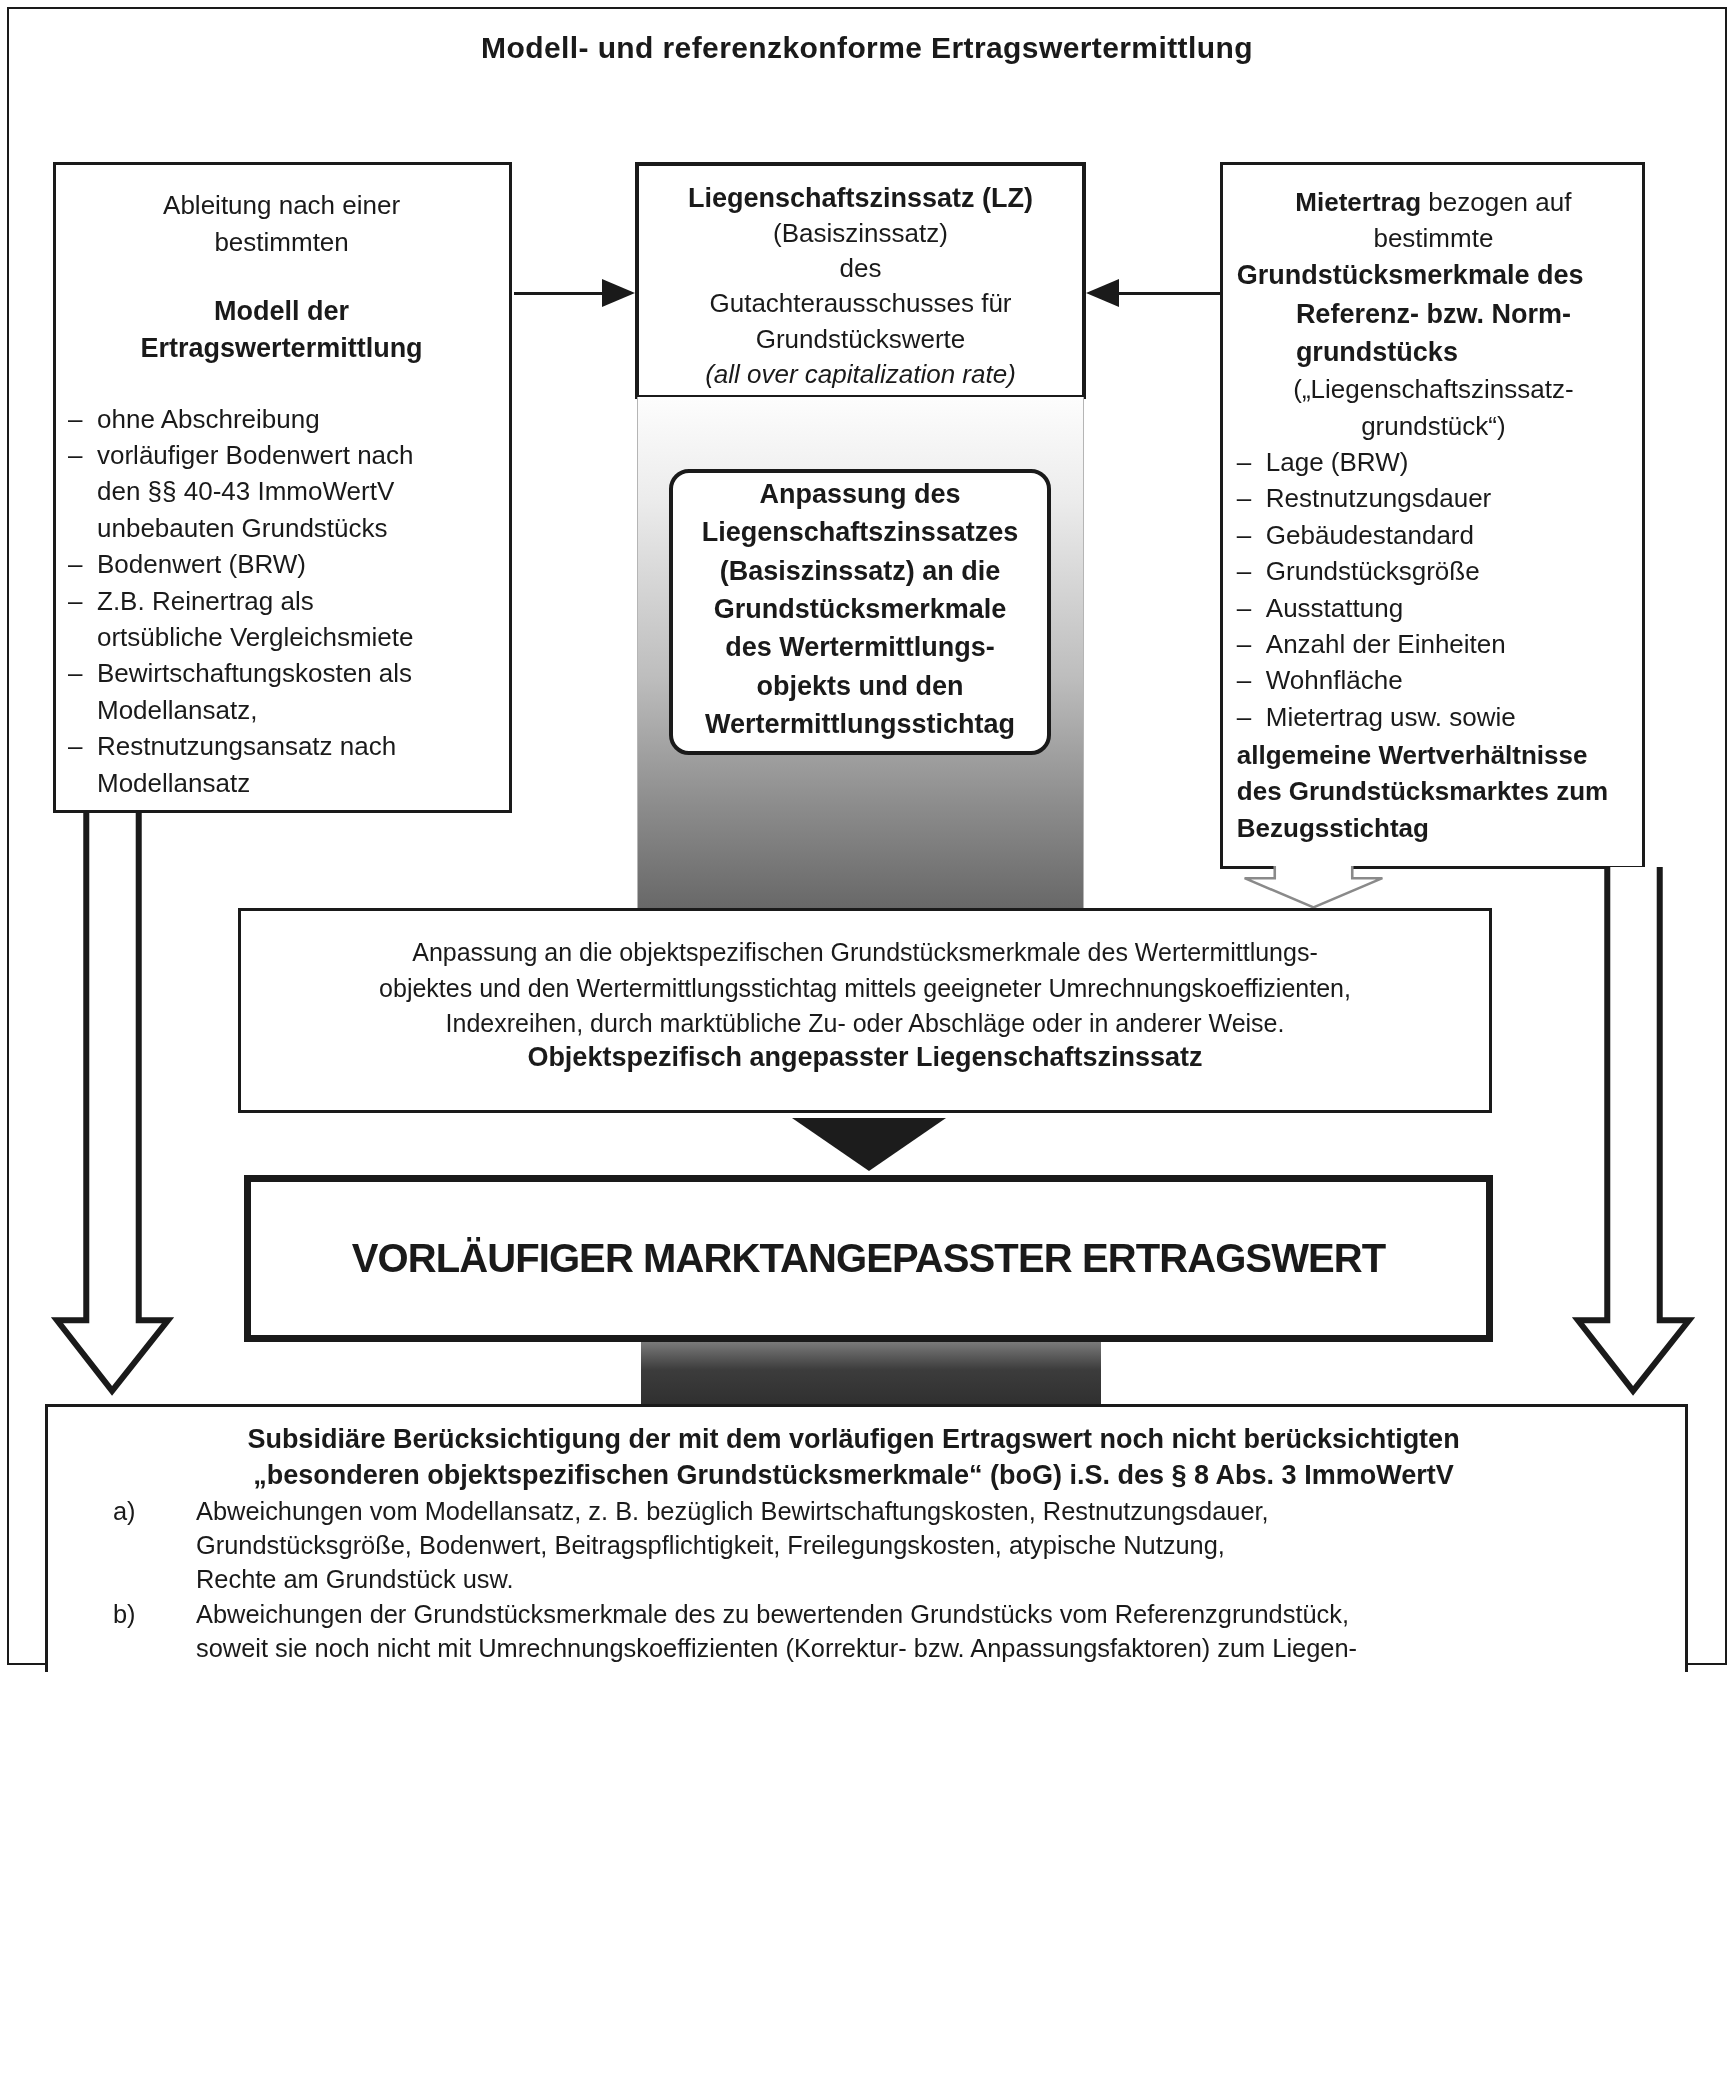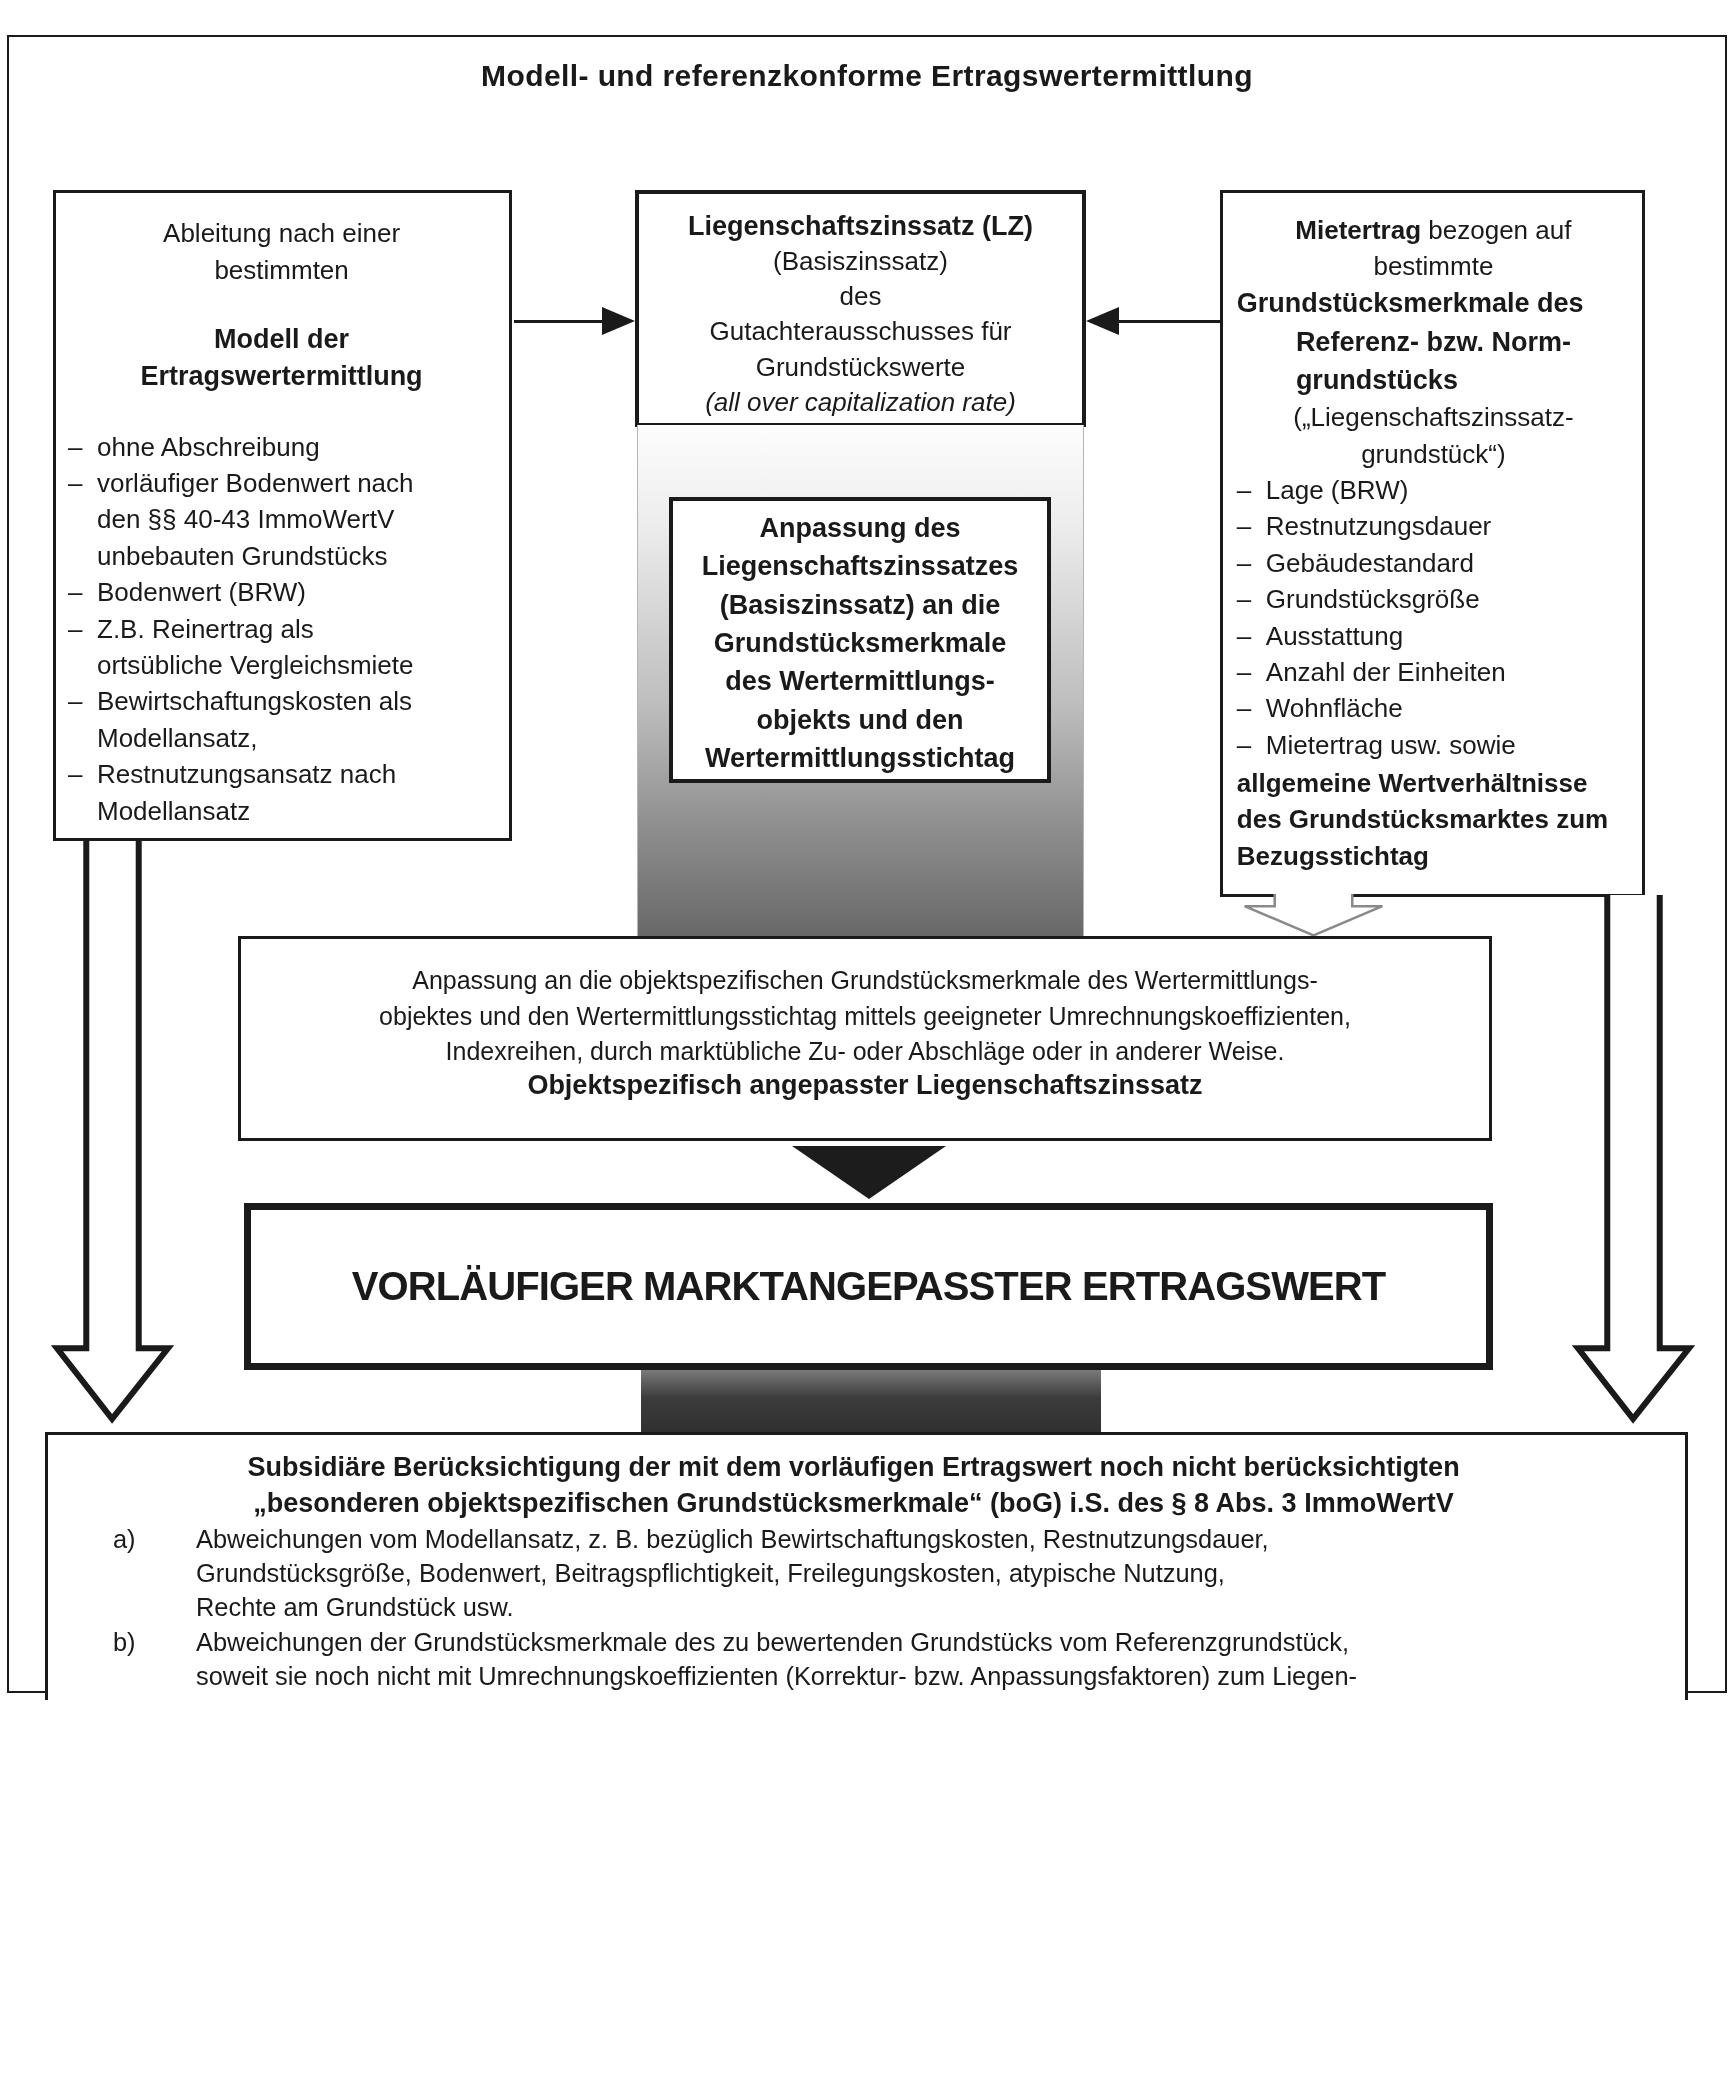--- a/index.html
+++ b/index.html
@@ -1,17 +1,17 @@
 <!DOCTYPE html>
 <html lang="de" style="font-size:13.8px"><head>
 <meta charset="utf-8">
 <style>
   html,body{margin:0;padding:0;background:#ffffff;}
   .page{position:relative;width:1734px;height:1672px;background:#fff;
-        font-family:"Liberation Sans",sans-serif;color:#1a1a1a;overflow:hidden;margin-top:28px;}
+        font-family:"Liberation Sans",sans-serif;color:#1a1a1a;overflow:hidden;}
   .frame{position:absolute;inset:6.9px;border:2.6px solid #1a1a1a;}
   .abs{position:absolute;}
   .box{position:absolute;background:#fff;border:3.4px solid #1a1a1a;box-sizing:border-box;}
   .center{text-align:center;}
   .pre{white-space:pre-line;}
   .b{font-weight:bold;}
   .it{font-style:italic;}
 
   .title{position:absolute;top:31px;left:0;width:100%;text-align:center;
          font-size:30px;font-weight:bold;letter-spacing:0.4px;}
@@ -25,21 +25,21 @@
   .dash{width:29px;flex:0 0 29px;}
   
   .box-lz{left:635px;top:162px;width:451px;height:237px;border-width:4.3px;
           padding-top:13.8px;font-size:26px;line-height:1.35;}
   .box-lz .t{font-size:27px;}
   
   .band{left:637px;top:397px;width:447px;height:511px;
         background:linear-gradient(180deg,#fdfdfd 0%,#ececec 20%,#bdbdbd 55%,#8c8c8c 80%,#686868 100%);
         border-left:1.7px solid #b5b5b5;border-right:1.7px solid #b5b5b5;box-sizing:border-box;}
   .box-adjust{left:669px;top:469px;width:382px;height:286px;border-width:4.3px;
-              padding-top:8px;font-size:27px;line-height:1.42;font-weight:bold;}
+              padding-top:2px;font-size:27px;line-height:1.42;font-weight:bold;border-radius:20px;}
   
   .box-right{left:1220px;top:162px;width:425px;height:707px;padding:19px 12px 0 13.8px;
              font-size:26px;line-height:1.4;}
   .box-right .heading1{font-size:27px;}
   .hblock{display:inline-block;text-align:left;font-size:27px;line-height:1.42;}
   .box-right .footer{margin-top:1.7px;}
   
   .hline{position:absolute;height:3.4px;background:#1a1a1a;}
   .head-right{position:absolute;width:0;height:0;border-top:14.6px solid transparent;
               border-bottom:14.6px solid transparent;border-left:33px solid #1a1a1a;}

